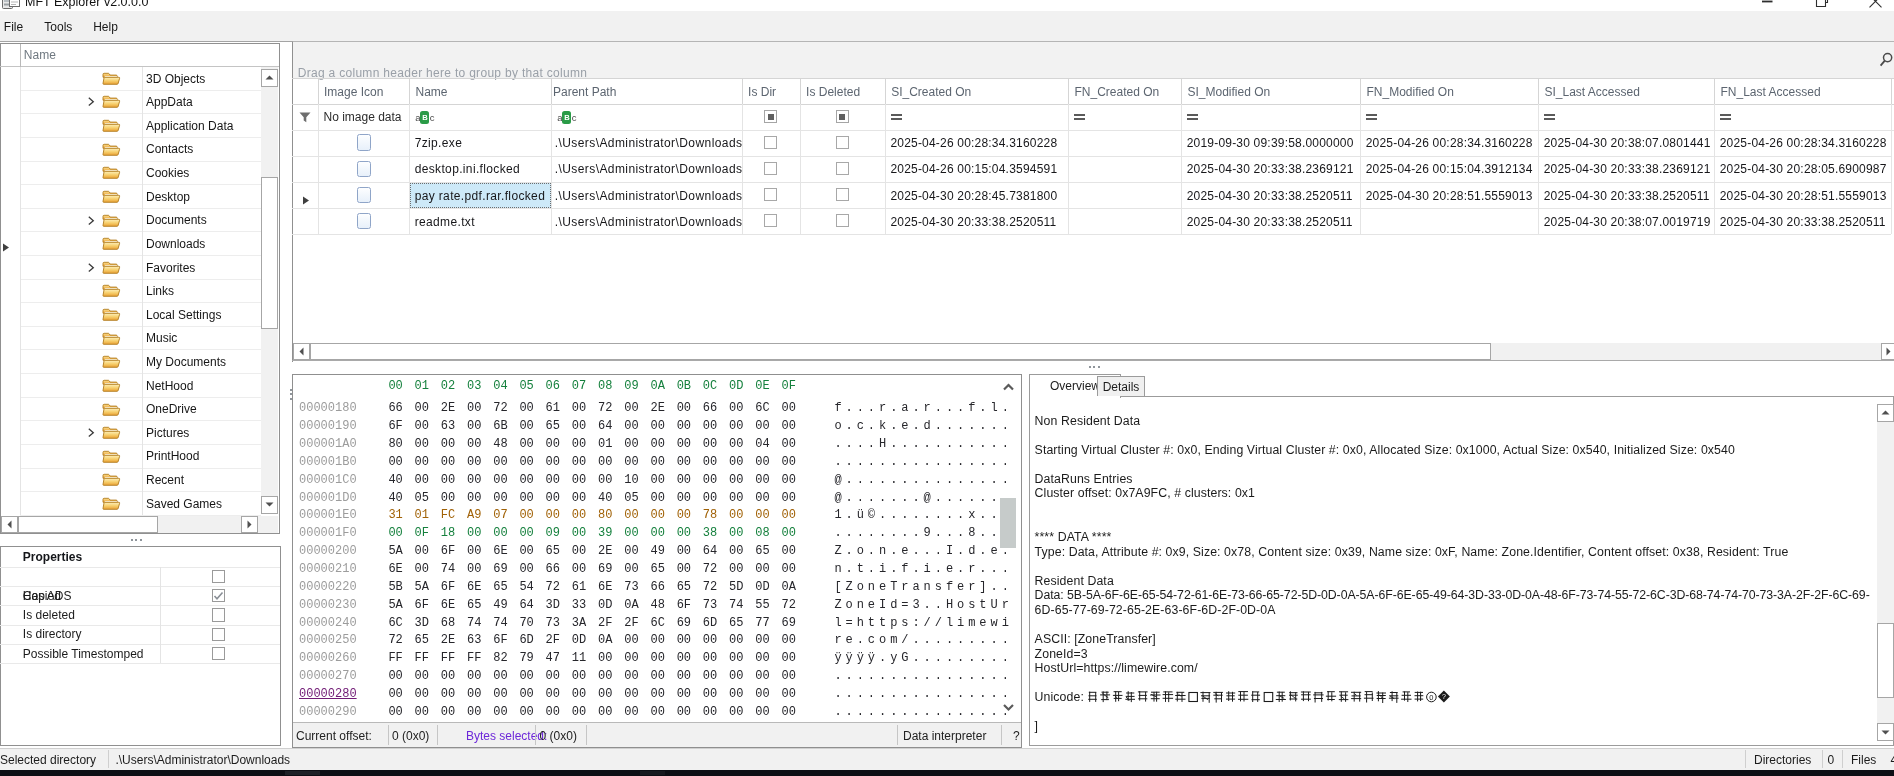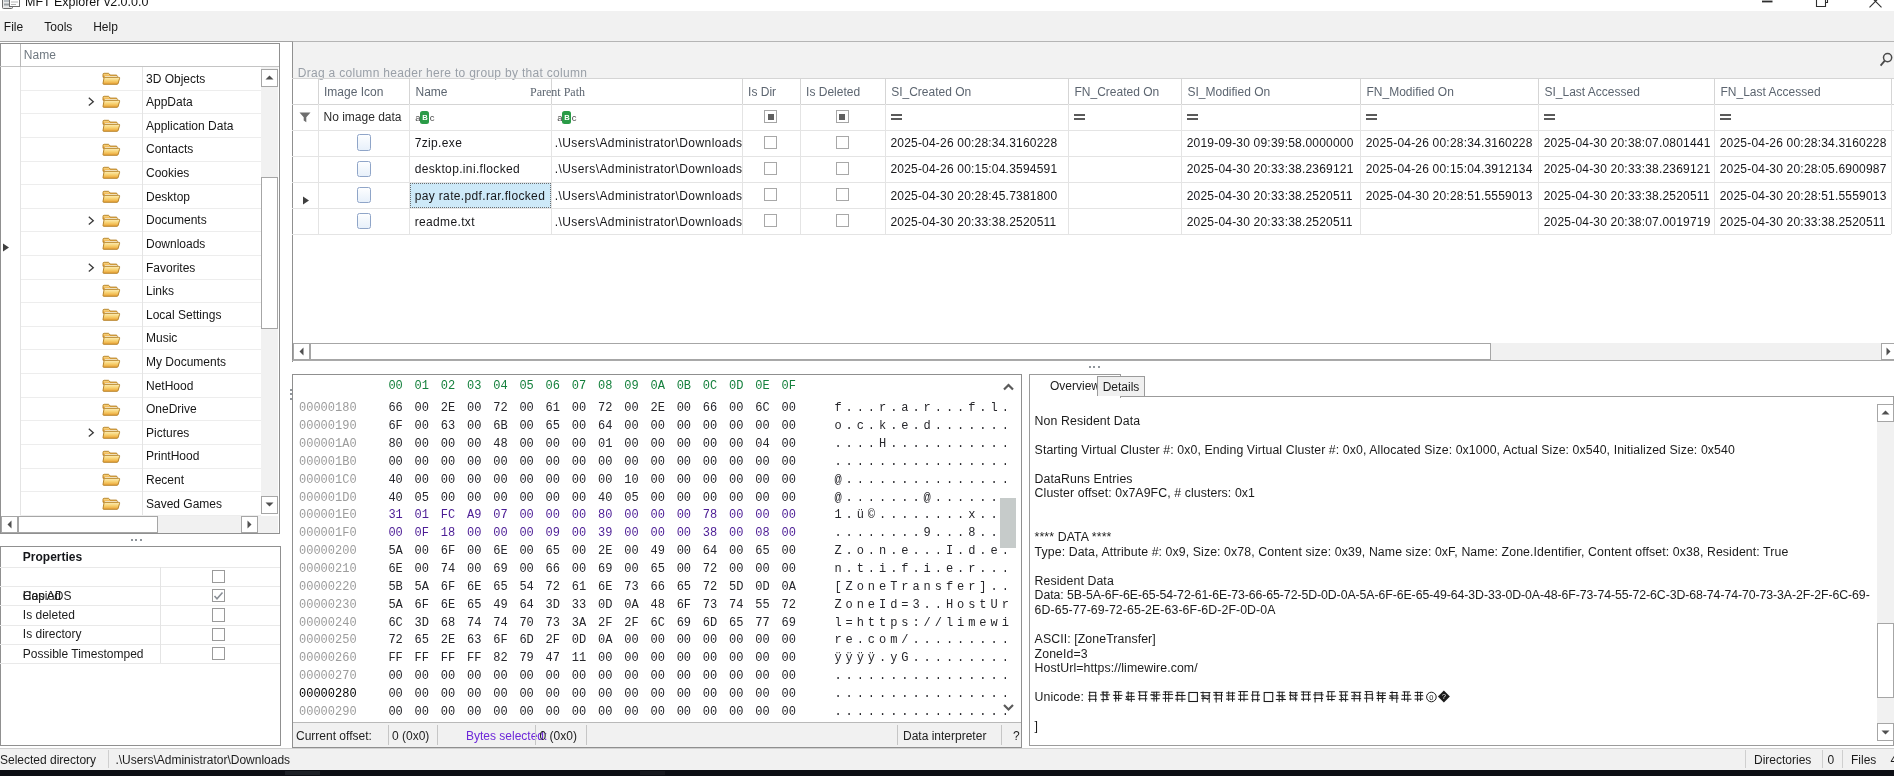--- a/index.html
+++ b/index.html
@@ -254,21 +254,21 @@
 <div class="ln" style="left:1360px;top:77.5px;width:1px;height:26.0px;background:#d5d5d5;"></div>
 <div class="ln" style="left:1360px;top:103.5px;width:1px;height:130.8px;background:#e4e4e4;"></div>
 <div class="ln" style="left:1538px;top:77.5px;width:1px;height:26.0px;background:#d5d5d5;"></div>
 <div class="ln" style="left:1538px;top:103.5px;width:1px;height:130.8px;background:#e4e4e4;"></div>
 <div class="ln" style="left:1714px;top:77.5px;width:1px;height:26.0px;background:#d5d5d5;"></div>
 <div class="ln" style="left:1714px;top:103.5px;width:1px;height:130.8px;background:#e4e4e4;"></div>
 <div class="ln" style="left:1891px;top:77.5px;width:1px;height:26.0px;background:#d5d5d5;"></div>
 <div class="ln" style="left:1891px;top:103.5px;width:1px;height:130.8px;background:#e4e4e4;"></div>
 <div class="txt hdrtx" style="left:324.0px;top:84.5px;">Image Icon</div>
 <div class="txt hdrtx" style="left:415.5px;top:84.5px;">Name</div>
-<div class="txt hdrtx" style="left:530px;top:84.5px;font-family:Liberation Serif, serif;">Parent Path</div>
+<div class="txt hdrtx" style="left:553px;top:84.5px;">Parent Path</div>
 <div class="txt hdrtx" style="left:748.1px;top:84.5px;">Is Dir</div>
 <div class="txt hdrtx" style="left:806.1px;top:84.5px;">Is Deleted</div>
 <div class="txt hdrtx" style="left:891.2px;top:84.5px;">SI_Created On</div>
 <div class="txt hdrtx" style="left:1074.5px;top:84.5px;">FN_Created On</div>
 <div class="txt hdrtx" style="left:1187.5px;top:84.5px;">SI_Modified On</div>
 <div class="txt hdrtx" style="left:1366.5px;top:84.5px;">FN_Modified On</div>
 <div class="txt hdrtx" style="left:1544.5px;top:84.5px;">SI_Last Accessed</div>
 <div class="txt hdrtx" style="left:1720.5px;top:84.5px;">FN_Last Accessed</div>
 <svg class="ab" style="left:299px;top:111.5px" width="12" height="11" viewBox="0 0 12 11">
     <path d="M0.5 0.5 H11.5 L7.3 5.2 V10.2 L4.7 8.4 V5.2 Z" fill="#6e6e6e"></path>
@@ -372,24 +372,24 @@
 <div class="txt mono" style="left:299px;top:454.9px;color:#9c9c9c;">000001B0</div>
 <div class="txt mono" style="left:388.4px;top:454.9px;color:#26262b;word-spacing:4.6px;">00 00 00 00 00 00 00 00 00 00 00 00 00 00 00 00</div>
 <div class="txt mono" style="left:834.4px;top:454.9px;color:#26262b;letter-spacing:3.95px;">................</div>
 <div class="txt mono" style="left:299px;top:472.7px;color:#9c9c9c;">000001C0</div>
 <div class="txt mono" style="left:388.4px;top:472.7px;color:#26262b;word-spacing:4.6px;">40 00 00 00 00 00 00 00 00 10 00 00 00 00 00 00</div>
 <div class="txt mono" style="left:834.4px;top:472.7px;color:#26262b;letter-spacing:3.95px;">@...............</div>
 <div class="txt mono" style="left:299px;top:490.6px;color:#9c9c9c;">000001D0</div>
 <div class="txt mono" style="left:388.4px;top:490.6px;color:#26262b;word-spacing:4.6px;">40 05 00 00 00 00 00 00 40 05 00 00 00 00 00 00</div>
 <div class="txt mono" style="left:834.4px;top:490.6px;color:#26262b;letter-spacing:3.95px;">@.......@.......</div>
 <div class="txt mono" style="left:299px;top:508.4px;color:#9c9c9c;">000001E0</div>
-<div class="txt mono" style="left:388.4px;top:508.4px;color:#4c1d95;word-spacing:4.6px;">31 01 FC A9 07 00 00 00 80 00 00 00 78 00 00 00</div>
+<div class="txt mono" style="left:388.4px;top:508.4px;color:#a16207;word-spacing:4.6px;">31 01 FC A9 07 00 00 00 80 00 00 00 78 00 00 00</div>
 <div class="txt mono" style="left:834.4px;top:508.4px;color:#26262b;letter-spacing:3.95px;">1.ü©........x...</div>
 <div class="txt mono" style="left:299px;top:526.3px;color:#9c9c9c;">000001F0</div>
-<div class="txt mono" style="left:388.4px;top:526.3px;color:#4c1d95;word-spacing:4.6px;">00 0F 18 00 00 00 09 00 39 00 00 00 38 00 08 00</div>
+<div class="txt mono" style="left:388.4px;top:526.3px;color:#15803d;word-spacing:4.6px;">00 0F 18 00 00 00 09 00 39 00 00 00 38 00 08 00</div>
 <div class="txt mono" style="left:834.4px;top:526.3px;color:#26262b;letter-spacing:3.95px;">........9...8...</div>
 <div class="txt mono" style="left:299px;top:544.1px;color:#9c9c9c;">00000200</div>
 <div class="txt mono" style="left:388.4px;top:544.1px;color:#26262b;word-spacing:4.6px;">5A 00 6F 00 6E 00 65 00 2E 00 49 00 64 00 65 00</div>
 <div class="txt mono" style="left:834.4px;top:544.1px;color:#26262b;letter-spacing:3.95px;">Z.o.n.e...I.d.e.</div>
 <div class="txt mono" style="left:299px;top:562.0px;color:#9c9c9c;">00000210</div>
 <div class="txt mono" style="left:388.4px;top:562.0px;color:#26262b;word-spacing:4.6px;">6E 00 74 00 69 00 66 00 69 00 65 00 72 00 00 00</div>
 <div class="txt mono" style="left:834.4px;top:562.0px;color:#26262b;letter-spacing:3.95px;">n.t.i.f.i.e.r...</div>
 <div class="txt mono" style="left:299px;top:579.8px;color:#9c9c9c;">00000220</div>
 <div class="txt mono" style="left:388.4px;top:579.8px;color:#26262b;word-spacing:4.6px;">5B 5A 6F 6E 65 54 72 61 6E 73 66 65 72 5D 0D 0A</div>
 <div class="txt mono" style="left:834.4px;top:579.8px;color:#26262b;letter-spacing:3.95px;">[ZoneTransfer]..</div>
@@ -401,21 +401,21 @@
 <div class="txt mono" style="left:834.4px;top:615.5px;color:#26262b;letter-spacing:3.95px;">l=https://limewi</div>
 <div class="txt mono" style="left:299px;top:633.4px;color:#9c9c9c;">00000250</div>
 <div class="txt mono" style="left:388.4px;top:633.4px;color:#26262b;word-spacing:4.6px;">72 65 2E 63 6F 6D 2F 0D 0A 00 00 00 00 00 00 00</div>
 <div class="txt mono" style="left:834.4px;top:633.4px;color:#26262b;letter-spacing:3.95px;">re.com/.........</div>
 <div class="txt mono" style="left:299px;top:651.2px;color:#9c9c9c;">00000260</div>
 <div class="txt mono" style="left:388.4px;top:651.2px;color:#26262b;word-spacing:4.6px;">FF FF FF FF 82 79 47 11 00 00 00 00 00 00 00 00</div>
 <div class="txt mono" style="left:834.4px;top:651.2px;color:#26262b;letter-spacing:3.95px;">ÿÿÿÿ.yG.........</div>
 <div class="txt mono" style="left:299px;top:669.1px;color:#9c9c9c;">00000270</div>
 <div class="txt mono" style="left:388.4px;top:669.1px;color:#26262b;word-spacing:4.6px;">00 00 00 00 00 00 00 00 00 00 00 00 00 00 00 00</div>
 <div class="txt mono" style="left:834.4px;top:669.1px;color:#26262b;letter-spacing:3.95px;">................</div>
-<div class="txt mono" style="left:299px;top:686.9px;color:#000000;">00000280</div>
+<div class="txt mono" style="left:299px;top:686.9px;color:#701a75;text-decoration:underline;">00000280</div>
 <div class="txt mono" style="left:388.4px;top:686.9px;color:#26262b;word-spacing:4.6px;">00 00 00 00 00 00 00 00 00 00 00 00 00 00 00 00</div>
 <div class="txt mono" style="left:834.4px;top:686.9px;color:#26262b;letter-spacing:3.95px;">................</div>
 <div class="txt mono" style="left:299px;top:704.8px;color:#9c9c9c;">00000290</div>
 <div class="txt mono" style="left:388.4px;top:704.8px;color:#26262b;word-spacing:4.6px;">00 00 00 00 00 00 00 00 00 00 00 00 00 00 00 00</div>
 <div class="txt mono" style="left:834.4px;top:704.8px;color:#26262b;letter-spacing:3.95px;">................</div>
 <svg class="ab" style="left:1002.5px;top:382.5px" width="11" height="9" viewBox="0 0 11 9">
     <path d="M1 6.5 L5.5 2 L10 6.5" fill="none" stroke="#5a5a5a" stroke-width="2.2"></path>
   </svg>
 <svg class="ab" style="left:1002.5px;top:702.5px" width="11" height="9" viewBox="0 0 11 9">
     <path d="M1 2 L5.5 6.5 L10 2" fill="none" stroke="#5a5a5a" stroke-width="2.2"></path>

